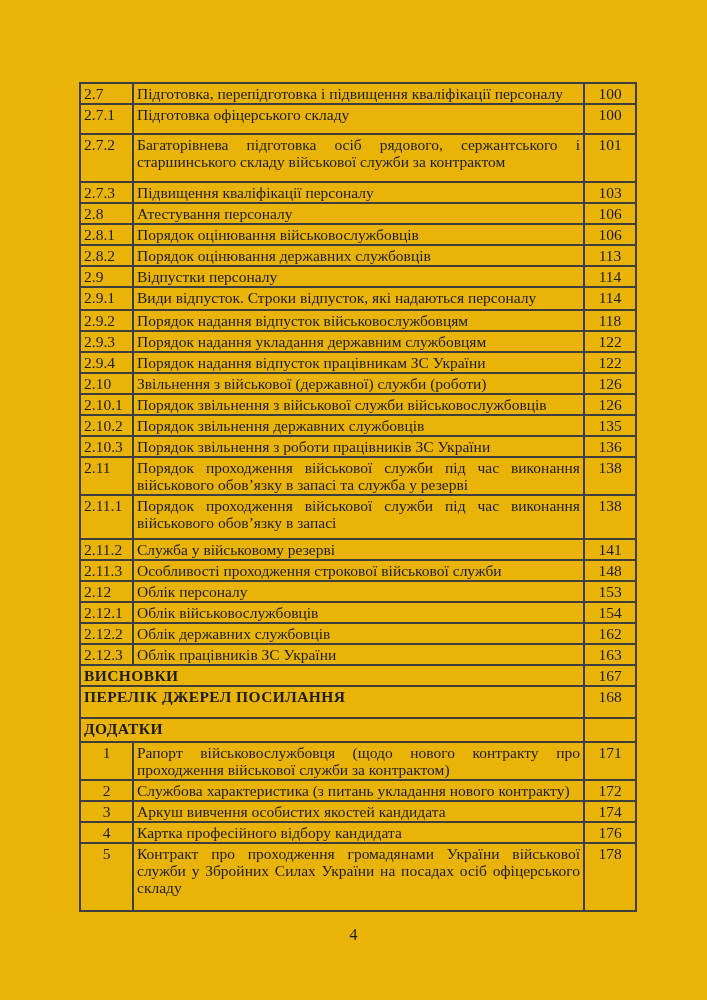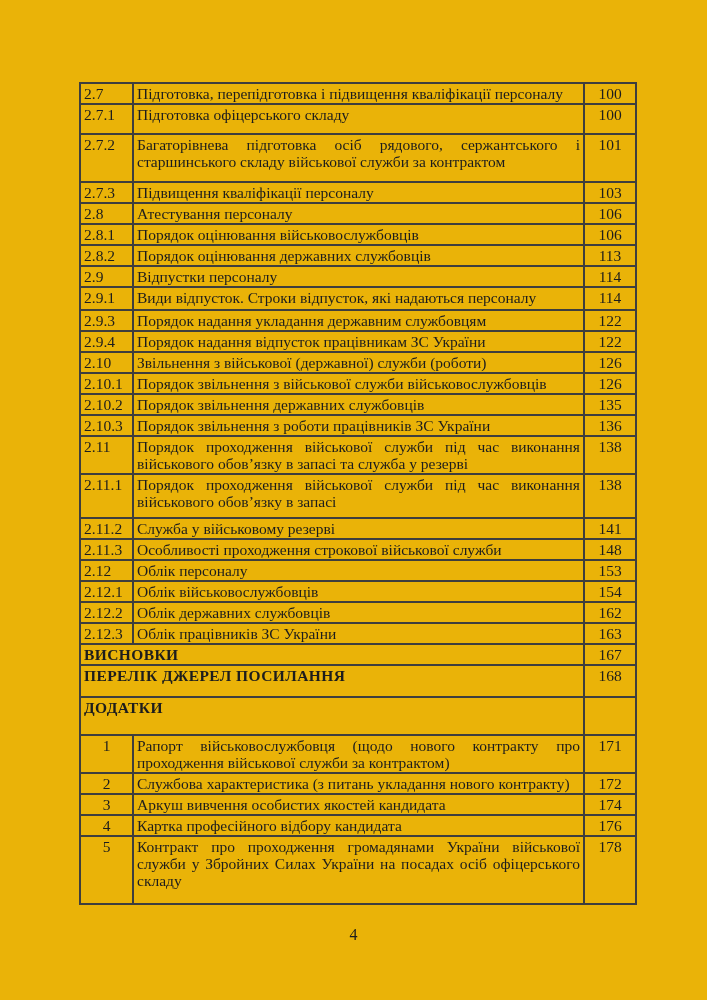--- a/index.html
+++ b/index.html
@@ -124,20 +124,25 @@
           <td class="num-cell">2.9</td>
           <td class="title-cell">Відпустки персоналу</td>
           <td class="page-cell">114</td>
         </tr>
         <tr style="height: 23px; padding-left: 32px;">
           <td class="num-cell">2.9.1</td>
           <td class="title-cell">Види відпусток. Строки відпусток, які надаються персоналу</td>
           <td class="page-cell">114</td>
         </tr>
         <tr>
+          <td class="num-cell">2.9.2</td>
+          <td class="title-cell">Порядок надання відпусток військовослужбовцям</td>
+          <td class="page-cell">118</td>
+        </tr>
+        <tr>
           <td class="num-cell">2.9.3</td>
           <td class="title-cell">Порядок надання укладання державним службовцям</td>
           <td class="page-cell">122</td>
         </tr>
         <tr>
           <td class="num-cell">2.9.4</td>
           <td class="title-cell">Порядок надання відпусток працівникам ЗС України</td>
           <td class="page-cell">122</td>
         </tr>
         <tr>
@@ -201,21 +206,21 @@
           <td class="page-cell">163</td>
         </tr>
         <tr style="height: 20px;">
           <td class="heading-cell" colspan="2">ВИСНОВКИ</td>
           <td class="page-cell">167</td>
         </tr>
         <tr style="height: 32px; font-family: Liberation Serif, serif;">
           <td class="heading-cell" colspan="2">ПЕРЕЛІК ДЖЕРЕЛ ПОСИЛАННЯ</td>
           <td class="page-cell">168</td>
         </tr>
-        <tr style="height: 38px;">
+        <tr style="height: 24px;">
           <td class="heading-cell" colspan="2">ДОДАТКИ</td>
           <td class="page-cell"></td>
         </tr>
         <tr>
           <td class="num-cell num-center">1</td>
           <td class="title-cell">Рапорт військовослужбовця (щодо нового контракту про проходження військової служби за контрактом)</td>
           <td class="page-cell">171</td>
         </tr>
         <tr>
           <td class="num-cell num-center">2</td>

